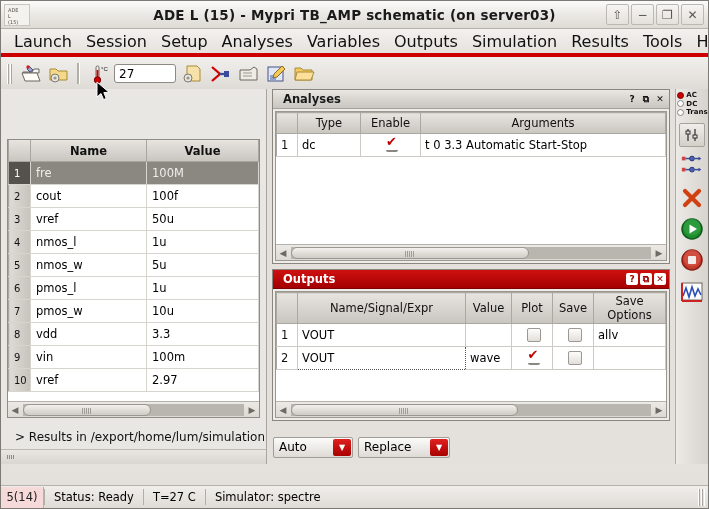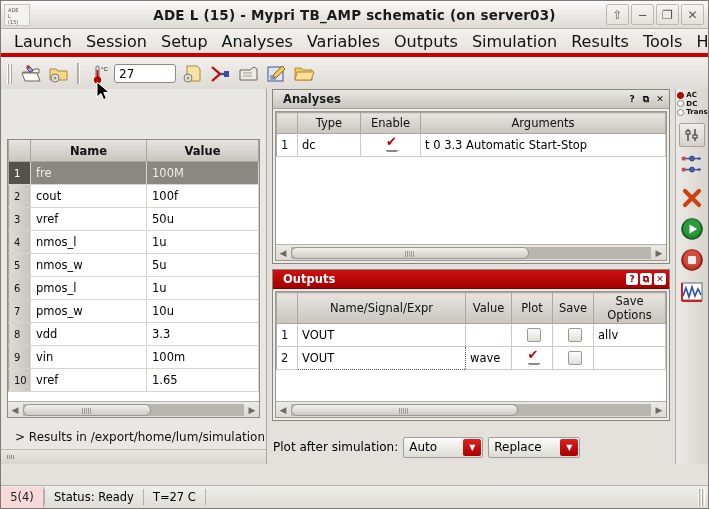--- a/index.html
+++ b/index.html
@@ -304,21 +304,21 @@
               <td>3.3</td>
             </tr>
             <tr>
               <td class="rowno">9</td>
               <td>vin</td>
               <td>100m</td>
             </tr>
             <tr>
               <td class="rowno">10</td>
               <td>vref</td>
-              <td>1.65</td>
+              <td>2.97</td>
             </tr>
           </tbody>
         </table>
         <div class="filler"></div>
         <div class="hscroll">
           <div class="sc-arrow">◀</div>
           <div class="sc-track">
             <div class="sc-thumb"></div>
           </div>
           <div class="sc-arrow">▶</div>
@@ -425,21 +425,20 @@
             <div class="sc-arrow">◀</div>
             <div class="sc-track">
               <div class="sc-thumb" style="width:63%"></div>
             </div>
             <div class="sc-arrow">▶</div>
           </div>
         </div>
       </div>
 
       <div class="plotrow" style="right:38px">
-        <span>Plot after simulation:</span>
         <div class="combo" style="width:80px">
           <span>Auto</span>
           <span class="arrow">▼</span>
         </div>
         <div class="combo" style="width:92px">
           <span>Replace</span>
           <span class="arrow">▼</span>
         </div>
       </div>
     </div>
@@ -515,26 +514,27 @@
       <svg width="24" height="22" viewBox="0 0 24 22">
         <rect x="2" y="1" width="20" height="17" fill="#fdfdfd" stroke="#6b675f"></rect>
         <path d="M3 14 L6 6 L9 15 L12 5 L15 14 L18 7 L21 13" stroke="#2b4fb8" stroke-width="1.6" fill="none"></path>
         <line x1="2" y1="19" x2="22" y2="19" stroke="#cc2222" stroke-width="2"></line>
         <line x1="2" y1="1" x2="2" y2="19" stroke="#cc2222" stroke-width="2"></line>
       </svg>
     </div>
   </div>
 
   <div class="statusbar">
-    <div class="st-badge">5(4)</div>
+    <div class="st-badge">5(14)</div>
     <div class="st-sep"></div>
     <div class="st-cell">Status: Ready</div>
     <div class="st-sep"></div>
     <div class="st-cell">T=27 C</div>
     <div class="st-sep"></div>
+    <div class="st-cell">Simulator: spectre</div>
     <div class="st-grip"></div>
   </div>
 
   <svg class="cursor" style="left:95px;top:80px;width:16px;height:22px;" viewBox="0 0 16 22">
     <path d="M1 1 L1 16 L5 12.5 L7.6 18.6 L10.3 17.4 L7.8 11.6 L13 11.2 Z" fill="#000" stroke="#fff" stroke-width="1"></path>
   </svg>
 
 </div>
 
 </body></html>

